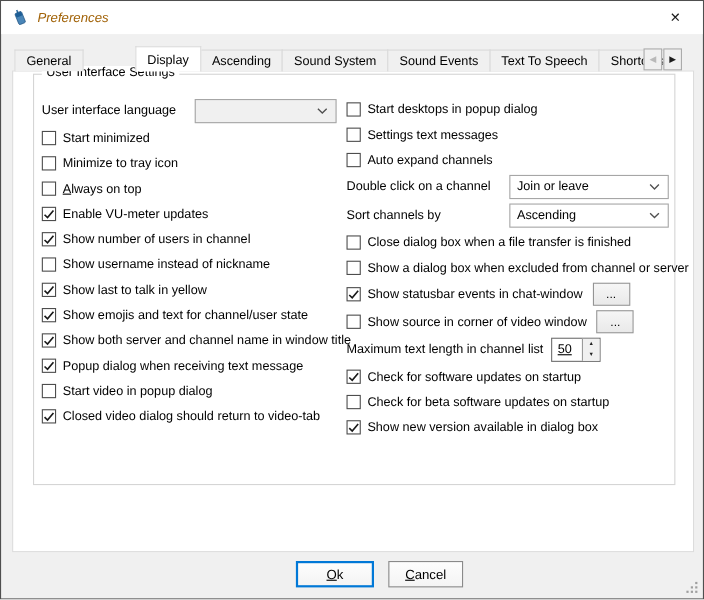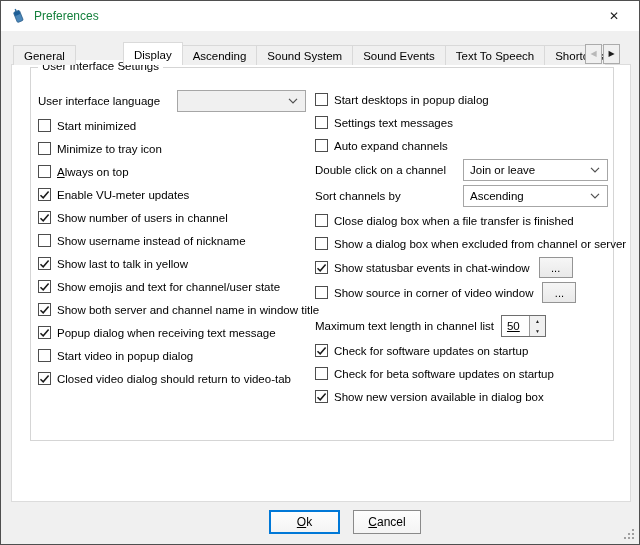--- a/index.html
+++ b/index.html
@@ -4,21 +4,21 @@
 <style>
   html,body{margin:0;padding:0;background:#fff;}
   .window{
     position:relative;width:640px;height:545px;box-sizing:border-box;
     background:#f0f0f0;border:1px solid #4f4f4f;overflow:hidden;
     font-family:"Liberation Sans",sans-serif;font-size:11.5px;color:#000;
   }
   
   .titlebar{height:30px;background:#ffffff;display:flex;align-items:center;padding-left:9px;}
   .app-icon{width:16px;height:16px;margin-right:8px;flex:none;}
-  .title-text{font-size:12px;color:#15803d;}
+  .title-text{font-size:12px;color:#a16207;font-style:italic;}
   .close-btn{position:absolute;top:0;right:6px;width:38px;height:30px;display:flex;
     align-items:center;justify-content:center;font-size:12px;color:#1a1a1a;cursor:default;}
   
   .tabbar{position:absolute;left:12px;top:40px;height:24px;width:592px;display:flex;
     align-items:flex-end;z-index:3;overflow:hidden;}
   .tab{box-sizing:border-box;height:20px;display:flex;align-items:center;padding:0 10px;
     background:#f0f0f0;border:1px solid #d9d9d9;border-bottom:none;font-size:11.5px;
     margin-left:-1px;white-space:nowrap;flex:none;}
   .tab:first-child{margin-left:0;}
   .tab.active{height:24px;background:#ffffff;border-color:#dadada;margin-bottom:-1px;
@@ -36,21 +36,21 @@
     border:1px solid #d5d5d5;}
   .grouplabel{position:absolute;top:-8px;left:7px;background:#ffffff;padding:0 4px;font-size:11.5px;}
   .col{position:absolute;top:0;padding-top:20px;}
   .col.leftcol{left:7px;width:277px;}
   .col.rightcol{left:284px;width:300px;}
   
   .row{display:flex;align-items:center;white-space:nowrap;}
   .row-checkbox{height:23px;}
   .row-checkbox.has-btn{height:25px;}
   .row-combo{height:26px;}
-  .row-spin{height:26px;margin-top:8px;}
+  .row-spin{height:26px;}
   .cb{width:13px;height:13px;box-sizing:border-box;border:1px solid #4d4d4d;background:#fff;
     margin-right:6px;flex:none;display:flex;align-items:center;justify-content:center;}
   .lbl{white-space:nowrap;}
   .combo-lbl{flex:none;}
   .leftcol .combo-lbl{width:139px;}
   .rightcol .combo-lbl{width:148px;}
   .combo{height:22px;box-sizing:border-box;border:1px solid #a6a6a6;background:#ffffff;
     display:flex;align-items:center;justify-content:space-between;padding:0 7px 0 6px;flex:none;}
   .leftcol .combo{width:129px;}
   .rightcol .combo{width:145px;}

